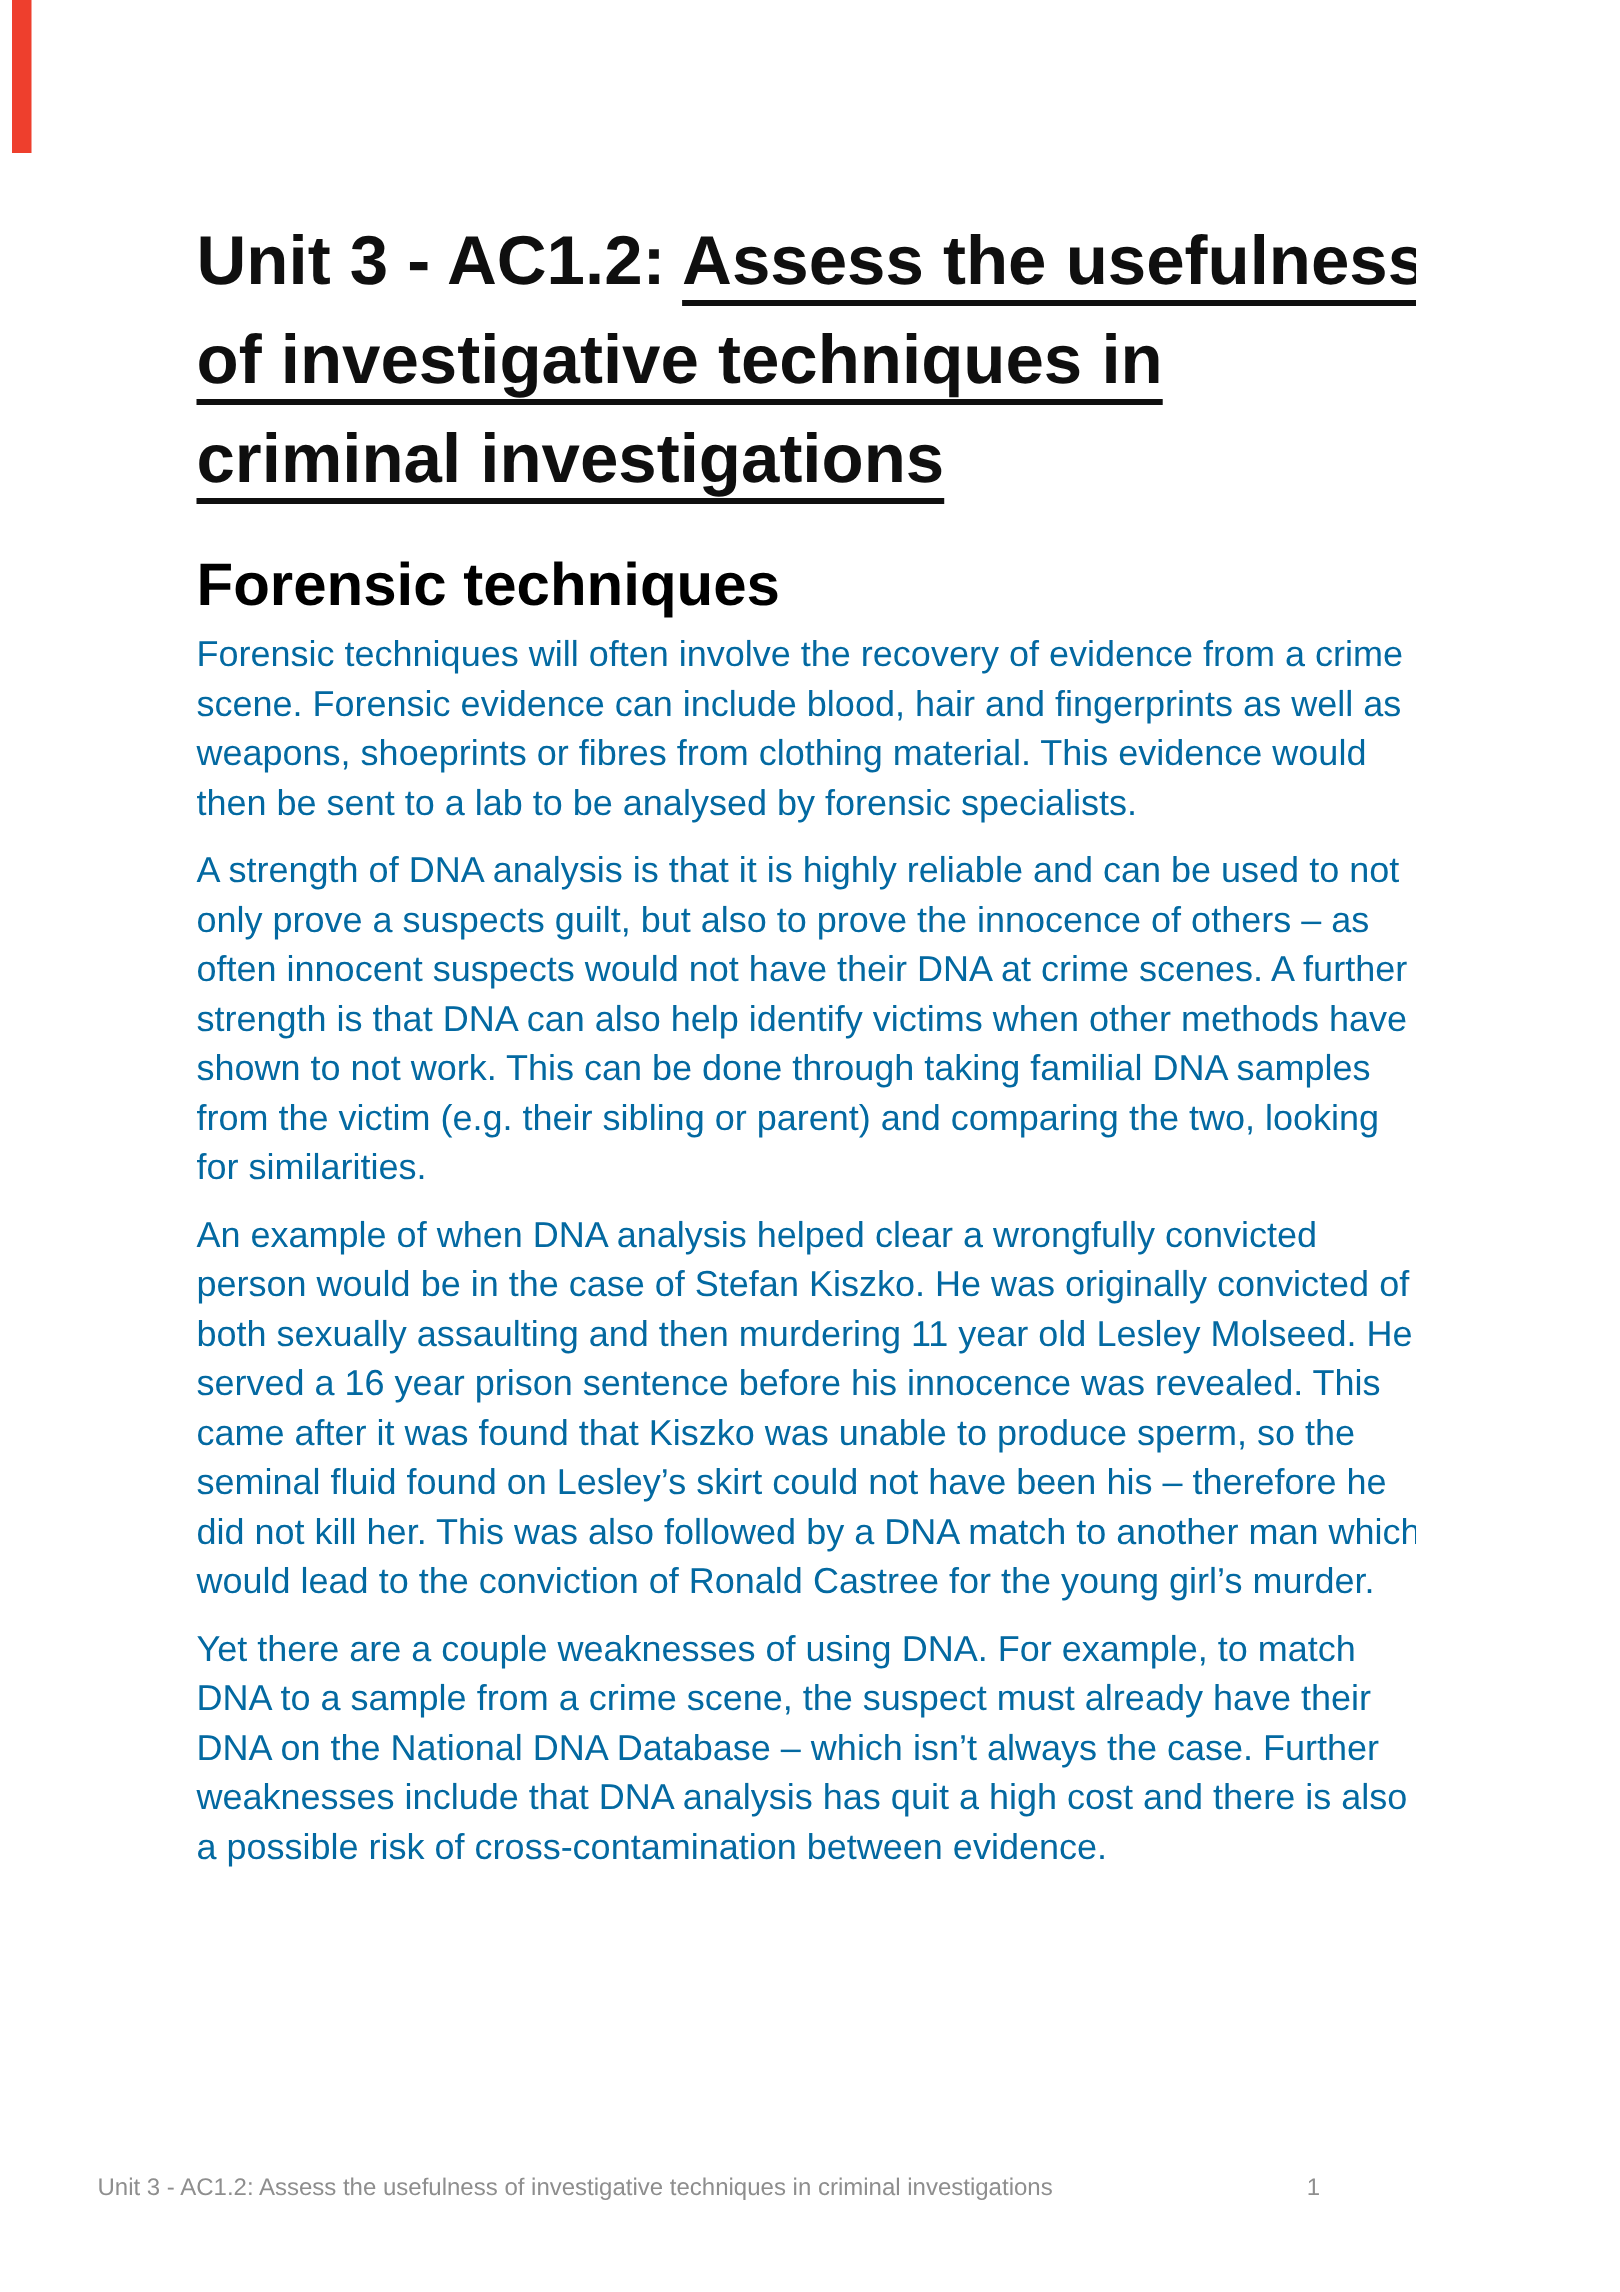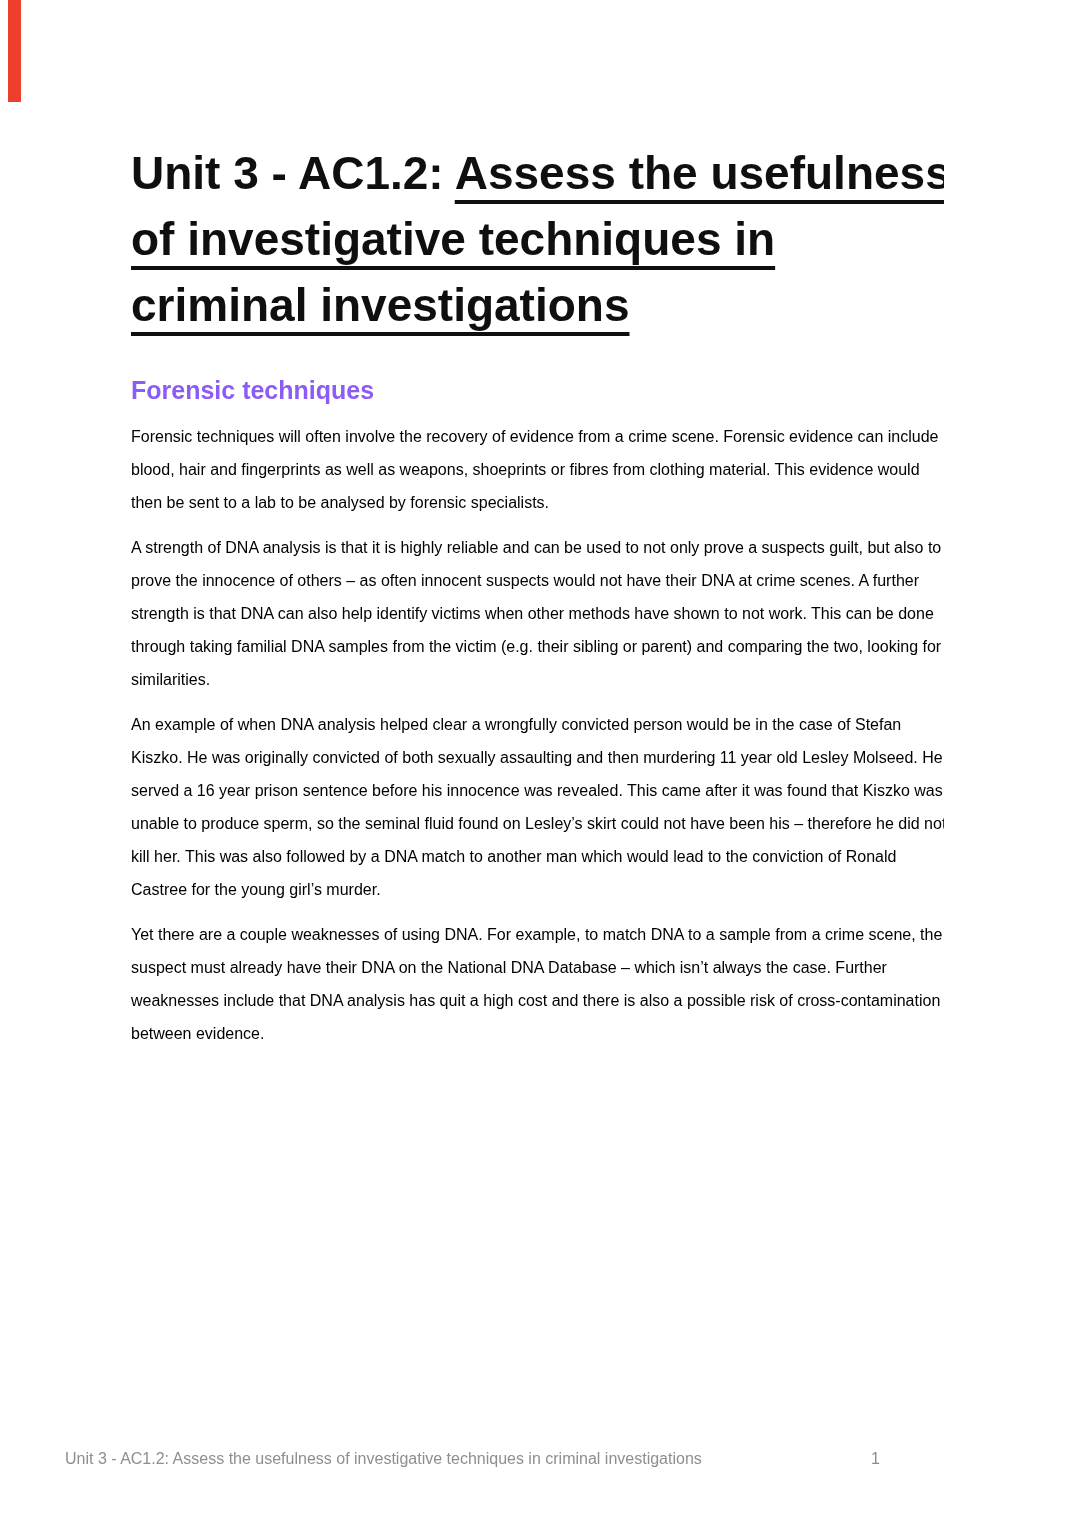--- a/index.html
+++ b/index.html
@@ -40,30 +40,30 @@
     color: #0f0f0f;
     letter-spacing: 0;
   }
   h1.doc-title .underlined {
     text-decoration: underline;
     text-decoration-thickness: 3.5px;
     text-underline-offset: 11px;
   }
   h2.section-heading {
     margin: 34px 0 0 0;
-    font-size: 25px;
+    font-size: 40px;
     line-height: 36px;
     font-weight: bold;
-    color: #8b5cf6;
+    color: #000000;
   }
   .content p {
     margin: 12px 0 0 0;
-    font-size: 16px;
+    font-size: 24px;
     line-height: 33px;
-    color: #000000;
+    color: #0369a1;
   }
   .page-footer {
     position: absolute;
     left: 65px;
     right: 64px;
     top: 1448px;
     display: flex;
     justify-content: space-between;
     align-items: baseline;
     font-size: 16px;

